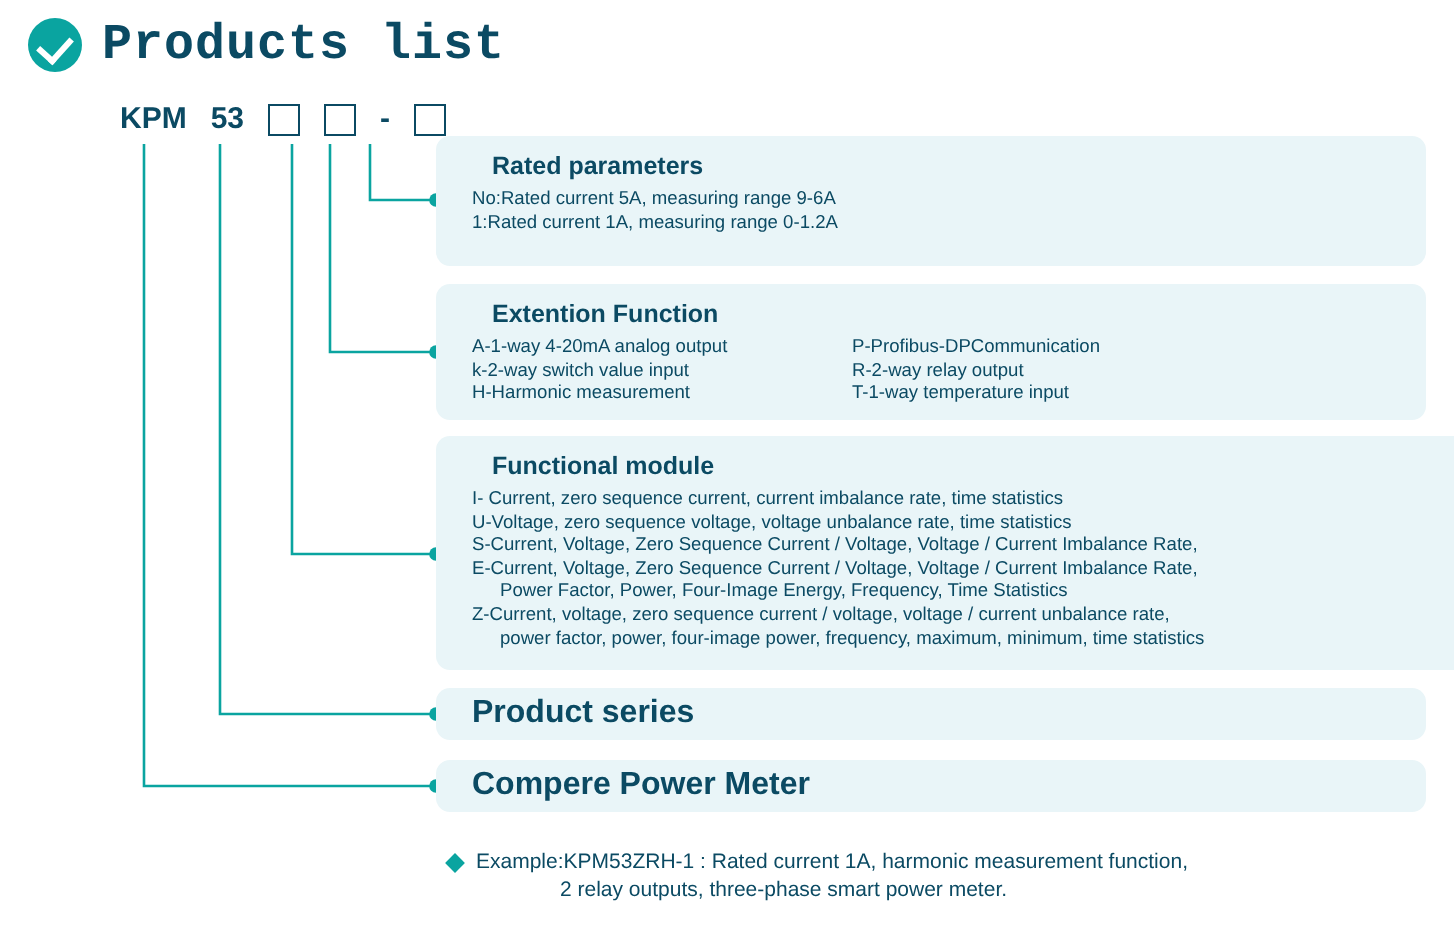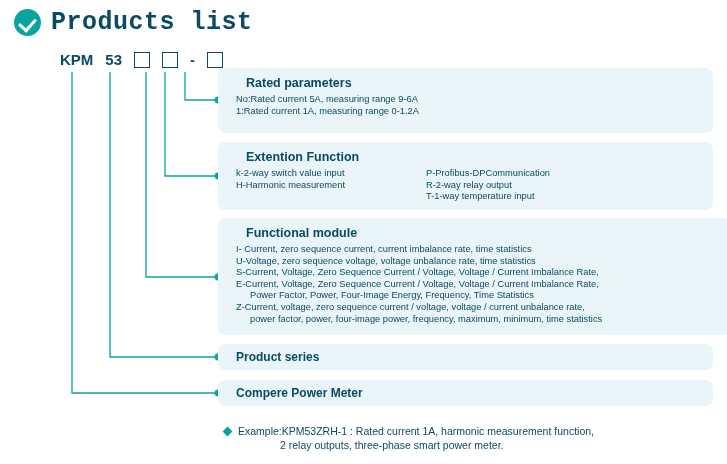--- a/index.html
+++ b/index.html
@@ -114,21 +114,21 @@
     padding-left: 14px;
   }
   .two-col {
     display: flex;
     gap: 0px;
   }
   .two-col .col {
     width: 190px;
   }
   .single-title {
-    font-size: 12px;
+    font-size: 16px;
     font-weight: bold;
     color: #0b4a63;
     line-height: 16px;
   }
 
   #panel-rated { left: 218px; top: 68px; width: 495px; height: 65px; }
   #panel-ext   { left: 218px; top: 142px; width: 495px; height: 68px; }
   #panel-func  { left: 218px; top: 218px; width: 536px; height: 117px; }
   #panel-series{ left: 218px; top: 344px; width: 495px; height: 26px; padding-top: 5px; }
   #panel-meter { left: 218px; top: 380px; width: 495px; height: 26px; padding-top: 5px; }
@@ -203,20 +203,21 @@
 <div class="panel" id="panel-rated">
   <div class="panel-title">Rated parameters</div>
   <div class="panel-line">No:Rated current 5A, measuring range 9-6A</div>
   <div class="panel-line">1:Rated current 1A, measuring range 0-1.2A</div>
 </div>
 
 <div class="panel" id="panel-ext">
   <div class="panel-title">Extention Function</div>
   <div class="two-col">
     <div class="col">
+      <div class="panel-line">A-1-way 4-20mA analog output</div>
       <div class="panel-line">k-2-way switch value input</div>
       <div class="panel-line">H-Harmonic measurement</div>
     </div>
     <div class="col">
       <div class="panel-line">P-Profibus-DPCommunication</div>
       <div class="panel-line">R-2-way relay output</div>
       <div class="panel-line">T-1-way temperature input</div>
     </div>
   </div>
 </div>

